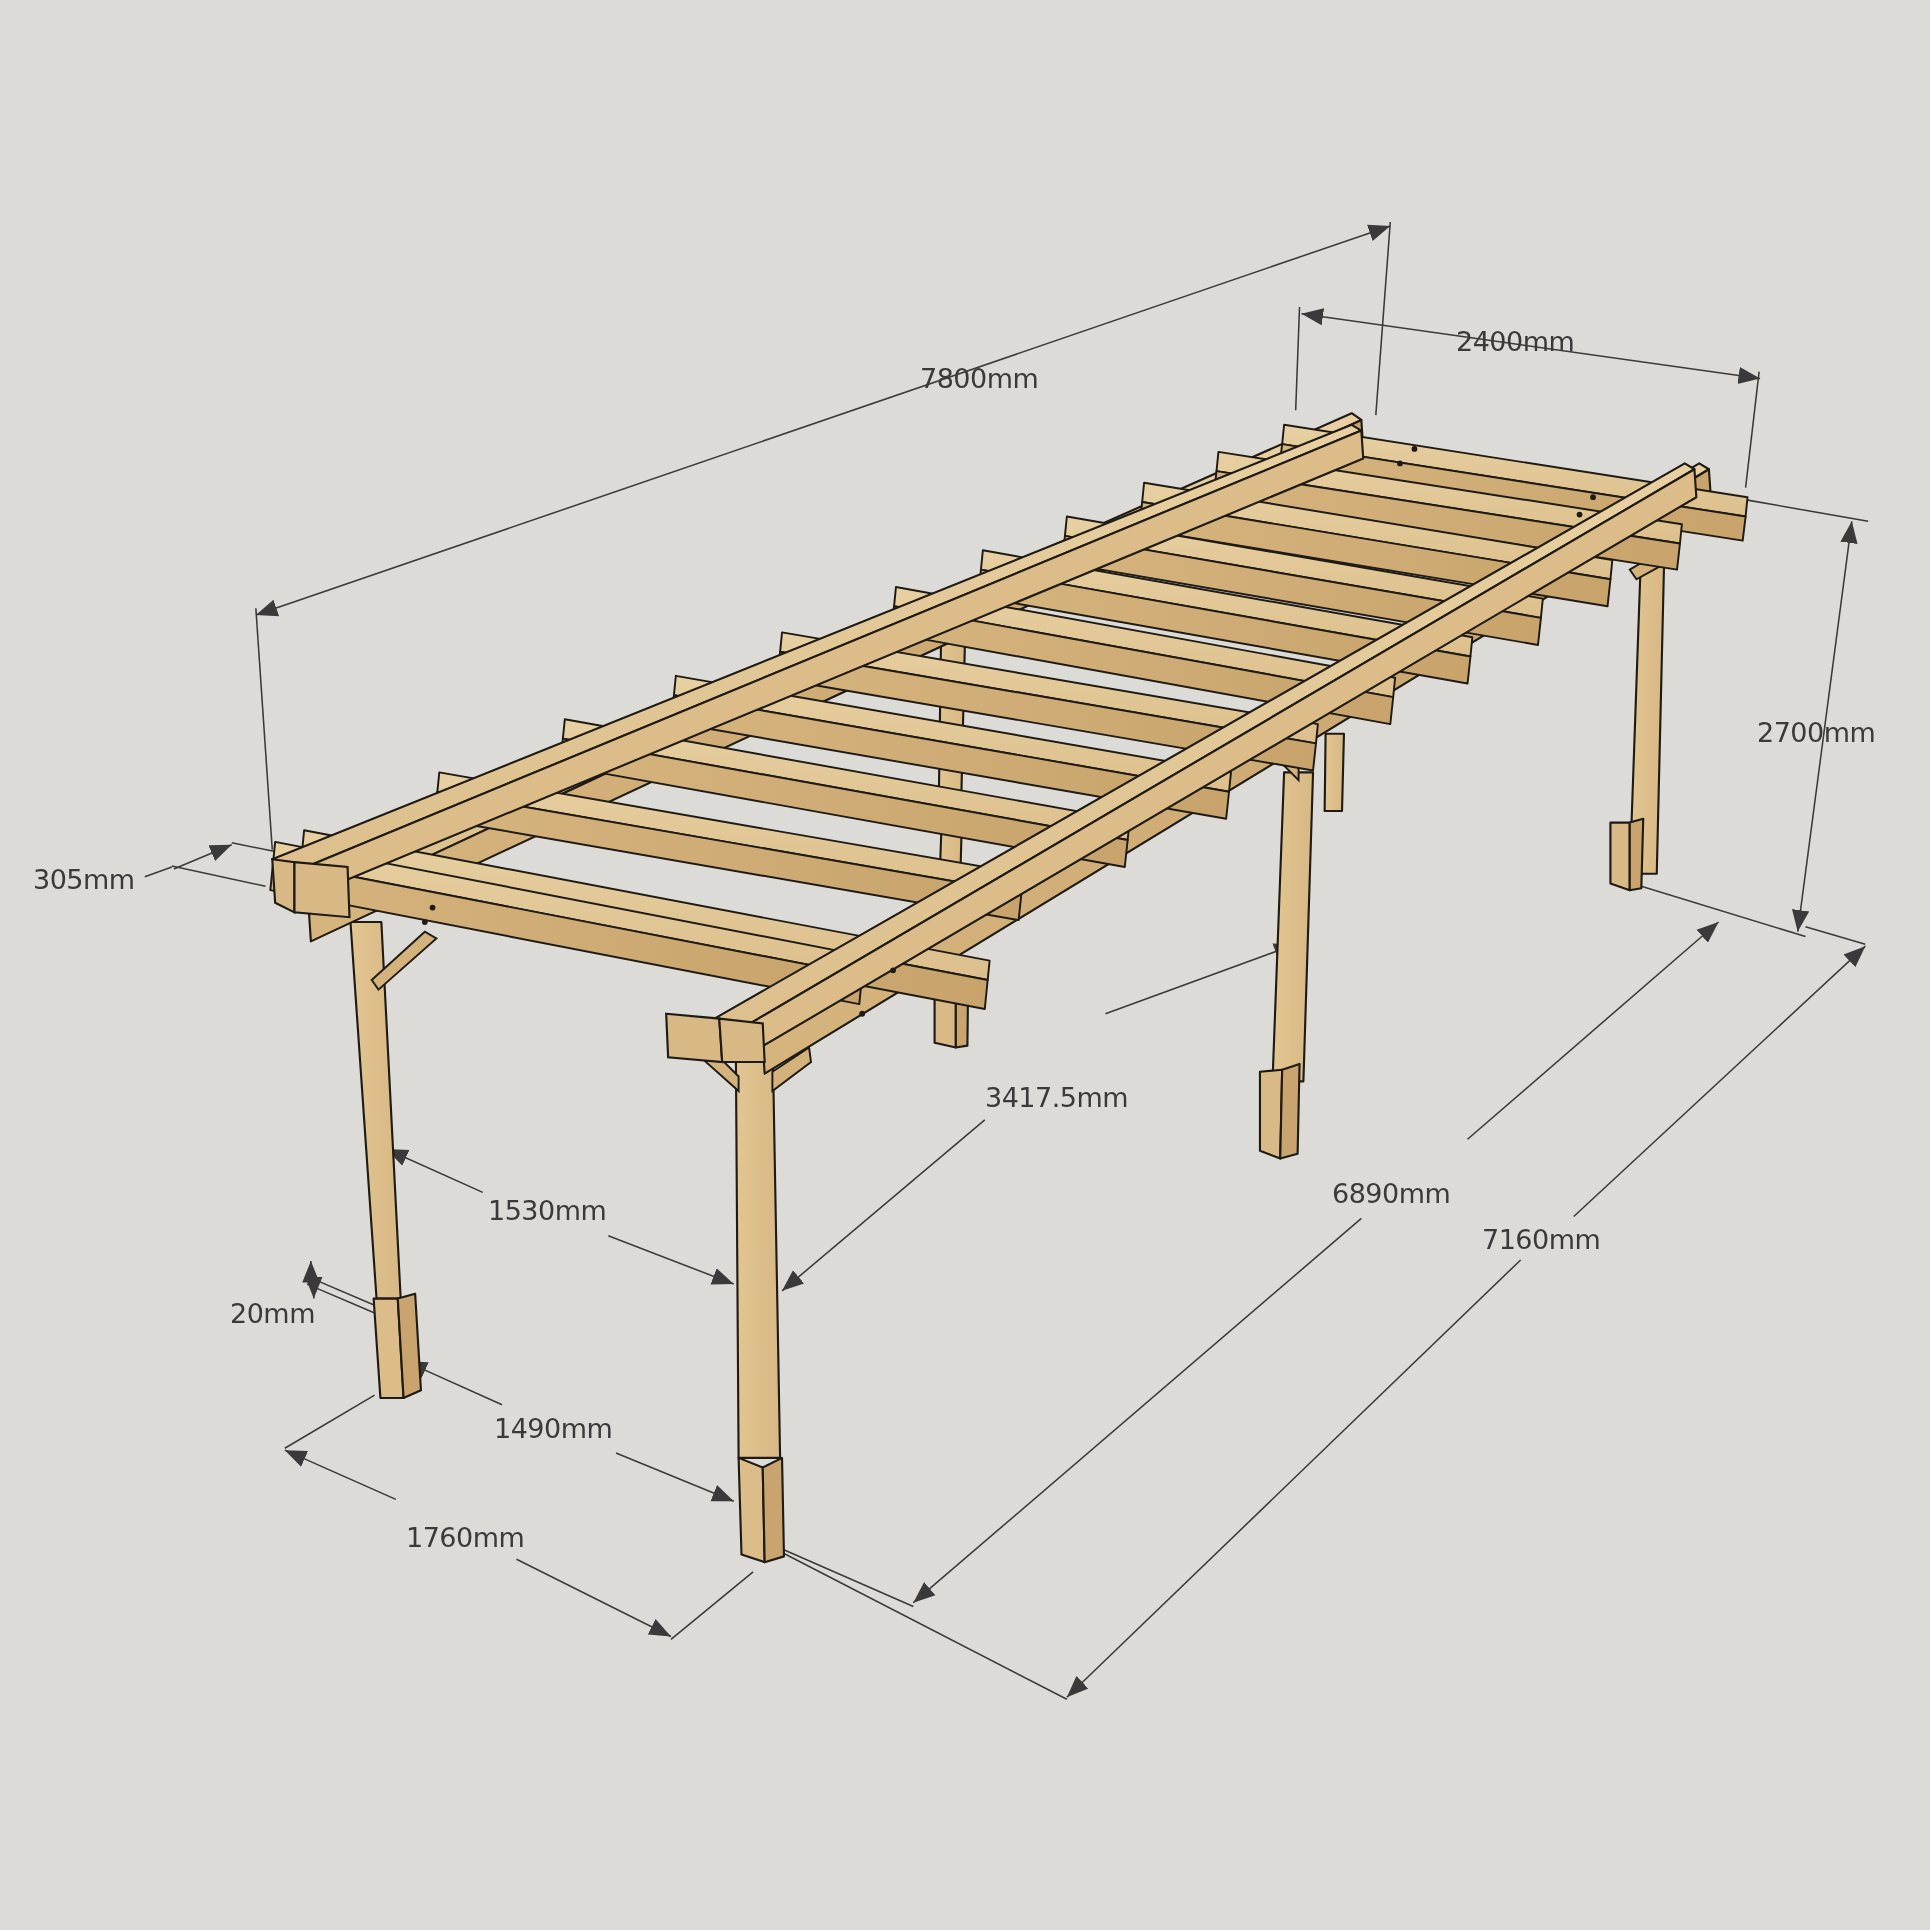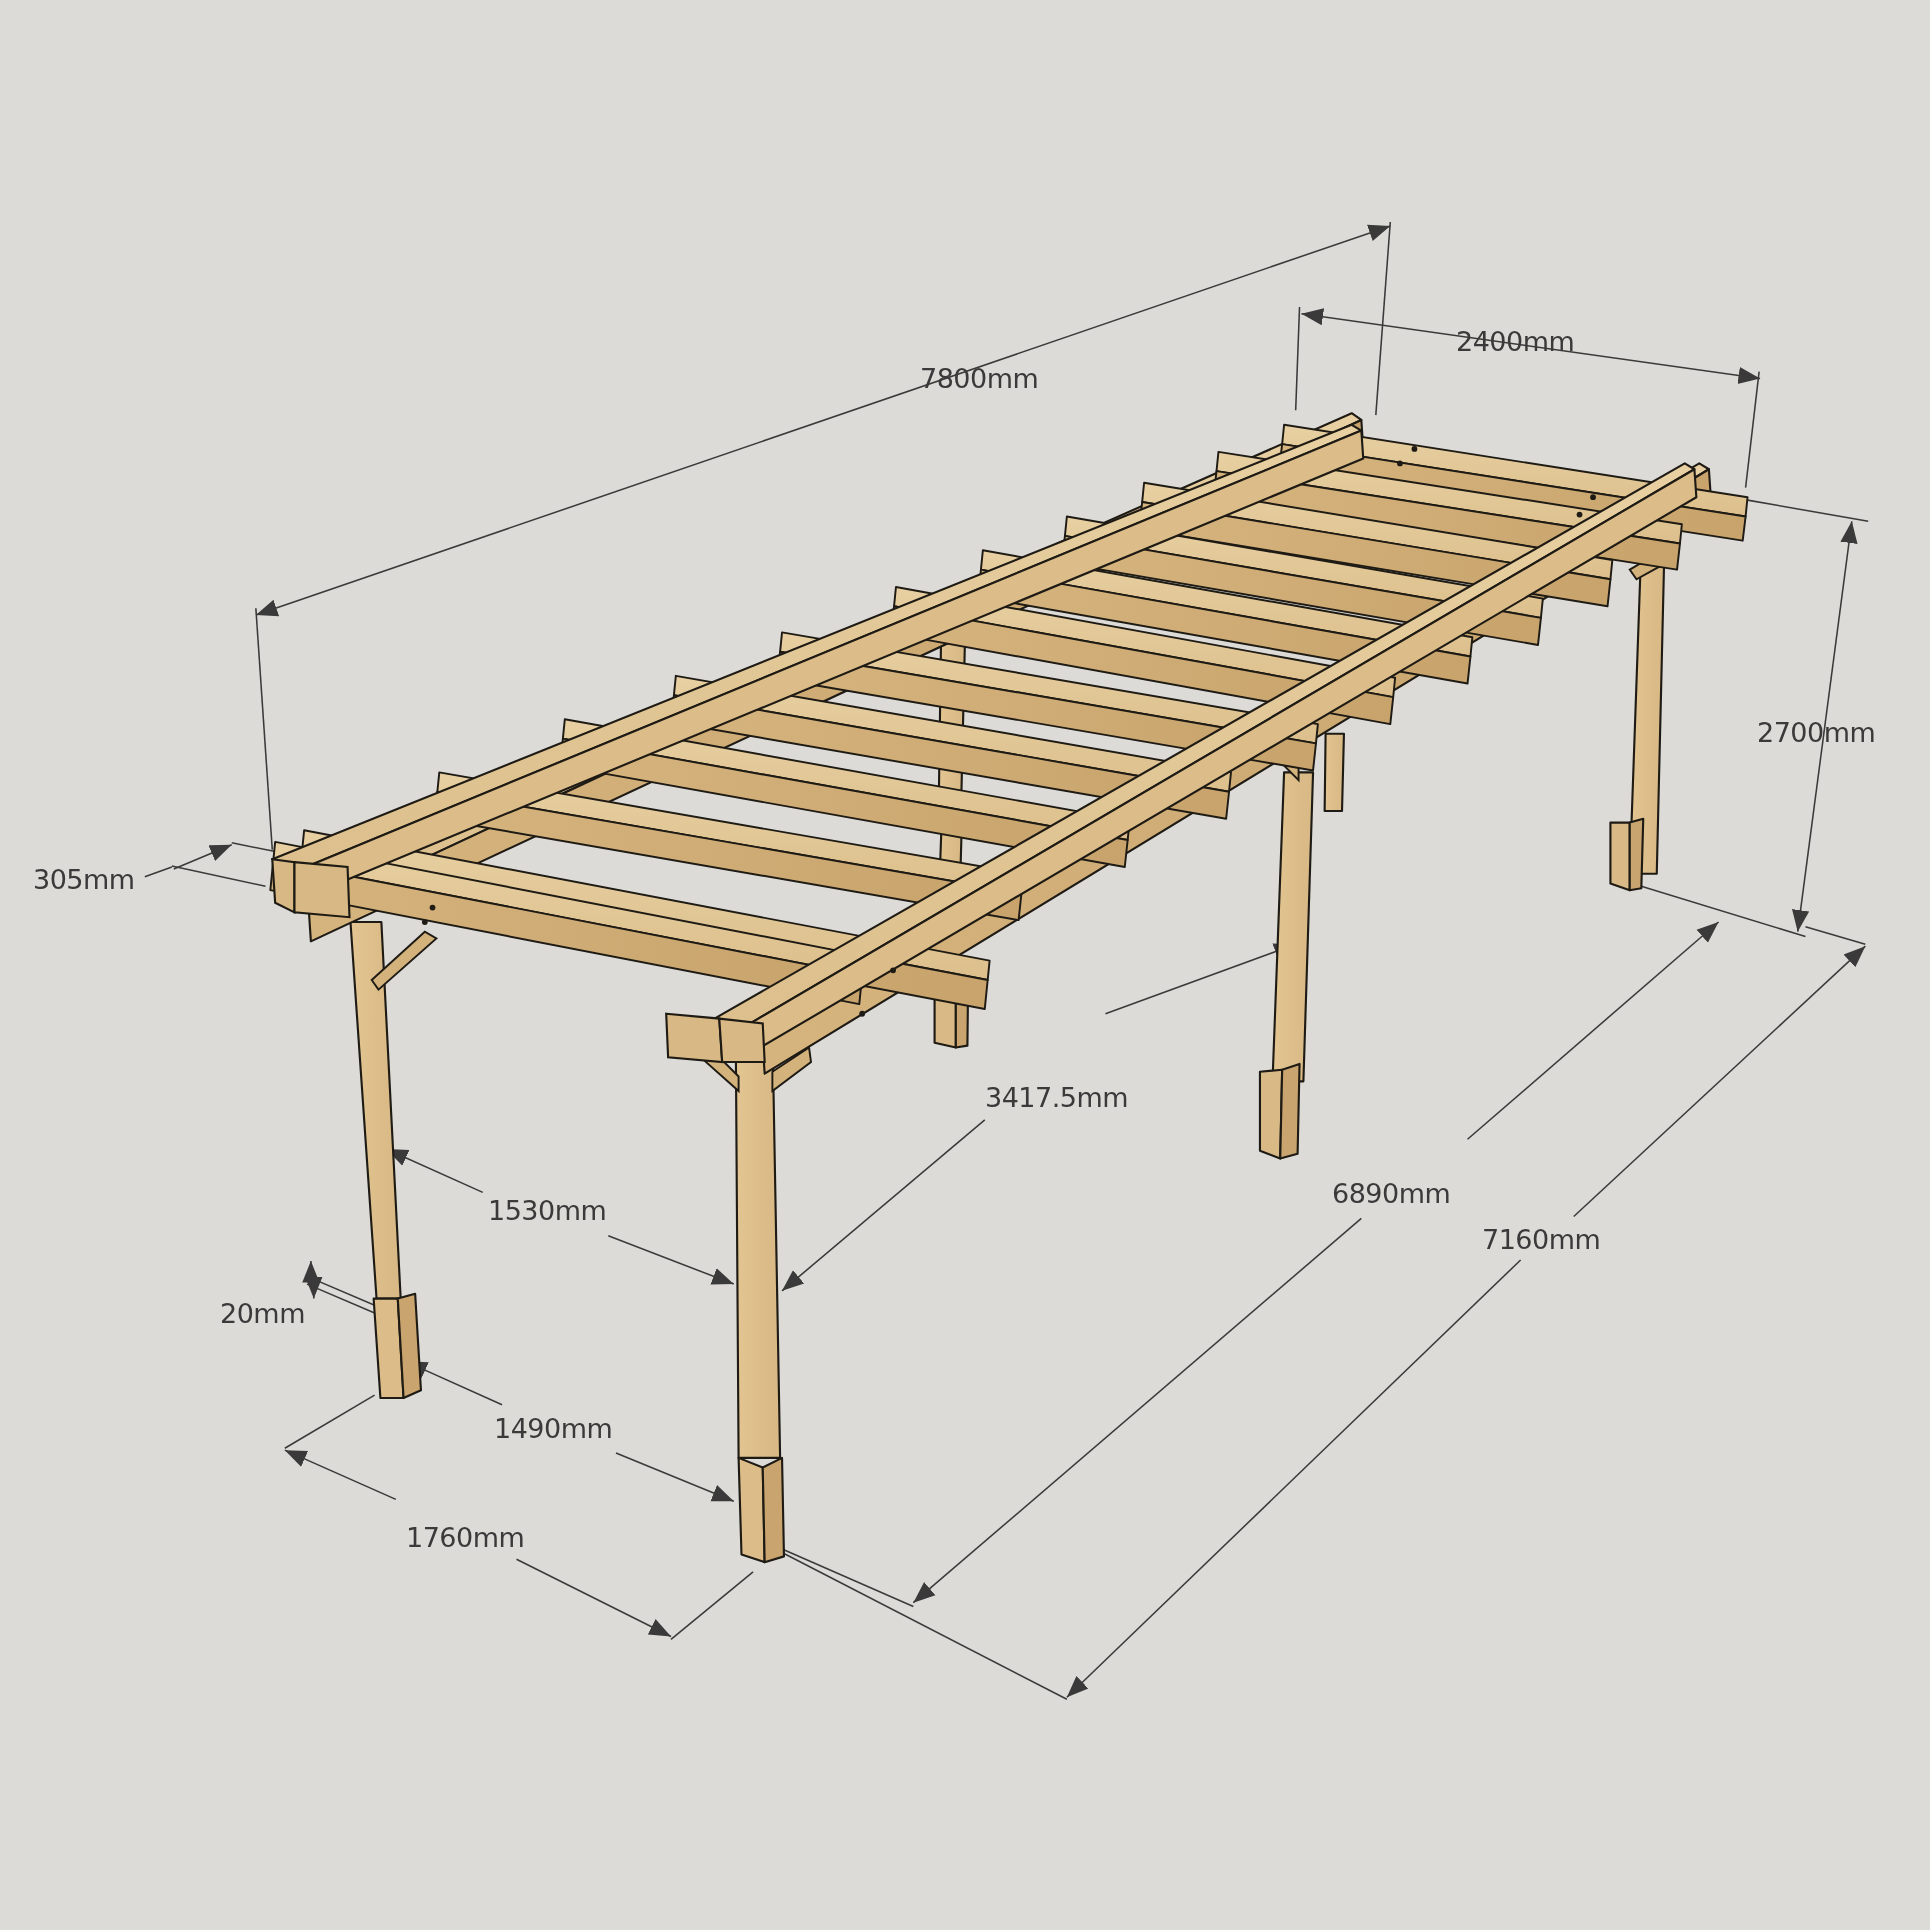--- a/index.html
+++ b/index.html
@@ -200,19 +200,19 @@
         <circle cx="925" cy="1005" r="3"></circle>
   </g>
 </svg>
 
 <div class="dim-label" style="left:920px; top:365px;">7800mm</div>
 <div class="dim-label" style="left:1456px; top:328px;">2400mm</div>
 <div class="dim-label" style="left:1757px; top:719px;text-align:right;">2700mm</div>
 <div class="dim-label" style="left:33px; top:866px;">305mm</div>
 <div class="dim-label" style="left:985px; top:1084px;">3417.5mm</div>
 <div class="dim-label" style="left:488px; top:1197px;">1530mm</div>
-<div class="dim-label" style="left:220px; top:1300px;">20mm</div>
+<div class="dim-label" style="left:230px; top:1300px;">20mm</div>
 <div class="dim-label" style="left:494px; top:1415px;">1490mm</div>
 <div class="dim-label" style="left:406px; top:1524px;">1760mm</div>
 <div class="dim-label" style="left:1332px; top:1180px;">6890mm</div>
 <div class="dim-label" style="left:1482px; top:1226px;">7160mm</div>
 </div>
 
 
 </body></html>

